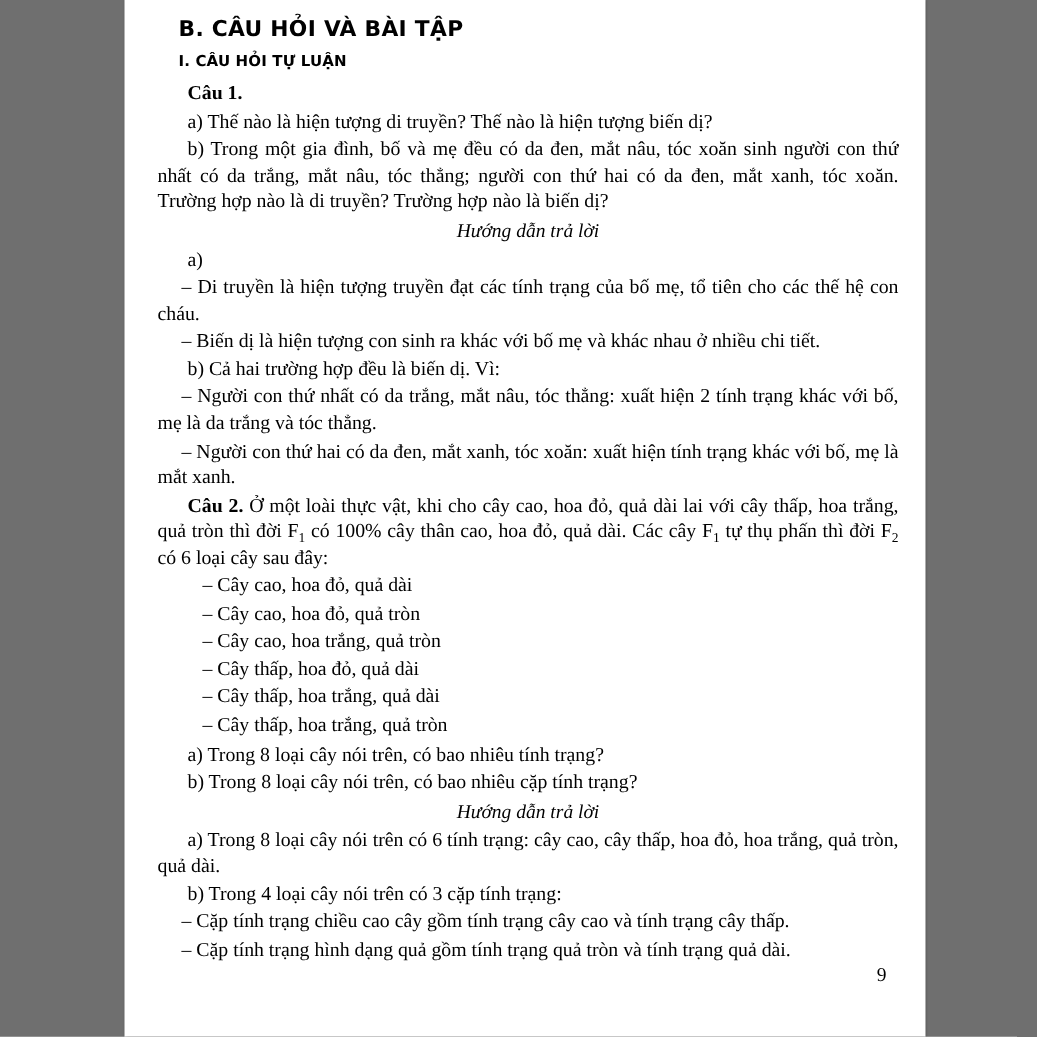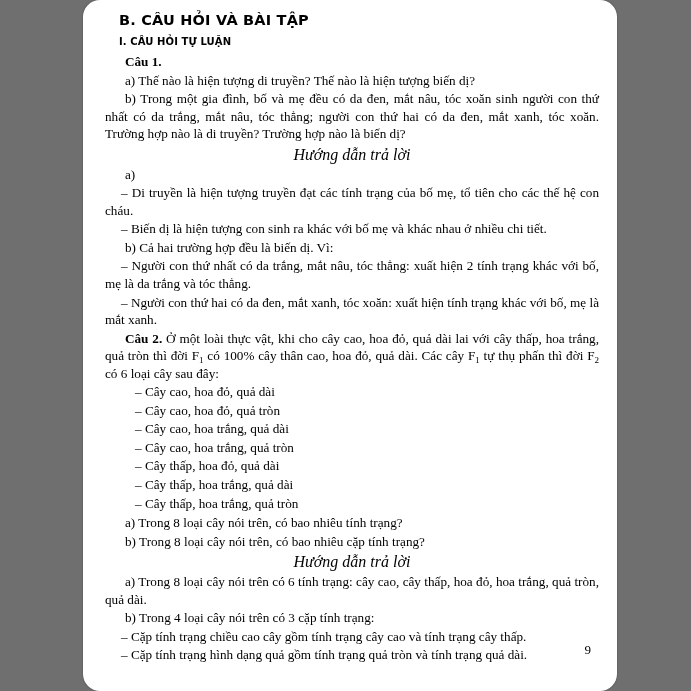--- a/index.html
+++ b/index.html
@@ -16,21 +16,20 @@
   .page {
     position: absolute;
     left: 83px;
     top: 0;
     width: 534px;
     height: 691px;
     background: #ffffff;
     box-sizing: border-box;
     padding: 10px 18px 8px 22px;
     box-shadow: 0 0 2px rgba(0,0,0,0.35);
-    border-radius: 17px;
   }
   .gutter-left {
     position: absolute;
     left: 0; top: 0;
     width: 83px; height: 691px;
     background: #6f6f6f;
   }
   .gutter-right {
     position: absolute;
     left: 617px; top: 0;
@@ -63,21 +62,21 @@
   }
   .indent {
     text-indent: 20px;
   }
   .bold {
     font-weight: bold;
   }
   .center-italic {
     text-align: center;
     font-style: italic;
-    font-size: 16px;
+    font-size: 13px;
     margin: 3px 0 2px 0;
     color: #000;
   }
   .dash {
     text-indent: 16px;
   }
   .list-line {
     text-indent: 30px;
   }
   .block {
@@ -123,21 +122,20 @@
     <div class="p dash">– Biến dị là hiện tượng con sinh ra khác với bố mẹ và khác nhau ở nhiều chi tiết.</div>
     <div class="p indent">b) Cả hai trường hợp đều là biến dị. Vì:</div>
     <div class="p dash">– Người con thứ nhất có da trắng, mắt nâu, tóc thẳng: xuất hiện 2 tính trạng khác với bố, mẹ là da trắng và tóc thẳng.</div>
     <div class="p dash">– Người con thứ hai có da đen, mắt xanh, tóc xoăn: xuất hiện tính trạng khác với bố, mẹ là mắt xanh.</div>
   </div>
 
   <div class="block">
     <div class="p indent"><span class="bold">Câu 2.</span><span> Ở một loài thực vật, khi cho cây cao, hoa đỏ, quả dài lai với cây thấp, hoa trắng, quả tròn thì đời F</span><sub>1</sub><span> có 100% cây thân cao, hoa đỏ, quả dài. Các cây F</span><sub>1</sub><span> tự thụ phấn thì đời F</span><sub>2</sub><span> có 6 loại cây sau đây:</span></div>
     <div class="p list-line">– Cây cao, hoa đỏ, quả dài</div>
     <div class="p list-line">– Cây cao, hoa đỏ, quả tròn</div>
-    <div class="p list-line">– Cây cao, hoa trắng, quả dài</div>
     <div class="p list-line">– Cây cao, hoa trắng, quả tròn</div>
     <div class="p list-line">– Cây thấp, hoa đỏ, quả dài</div>
     <div class="p list-line">– Cây thấp, hoa trắng, quả dài</div>
     <div class="p list-line">– Cây thấp, hoa trắng, quả tròn</div>
     <div class="spacer-xs"></div>
     <div class="p indent">a) Trong 8 loại cây nói trên, có bao nhiêu tính trạng?</div>
     <div class="p indent">b) Trong 8 loại cây nói trên, có bao nhiêu cặp tính trạng?</div>
   </div>
 
   <div class="center-italic">Hướng dẫn trả lời</div>

